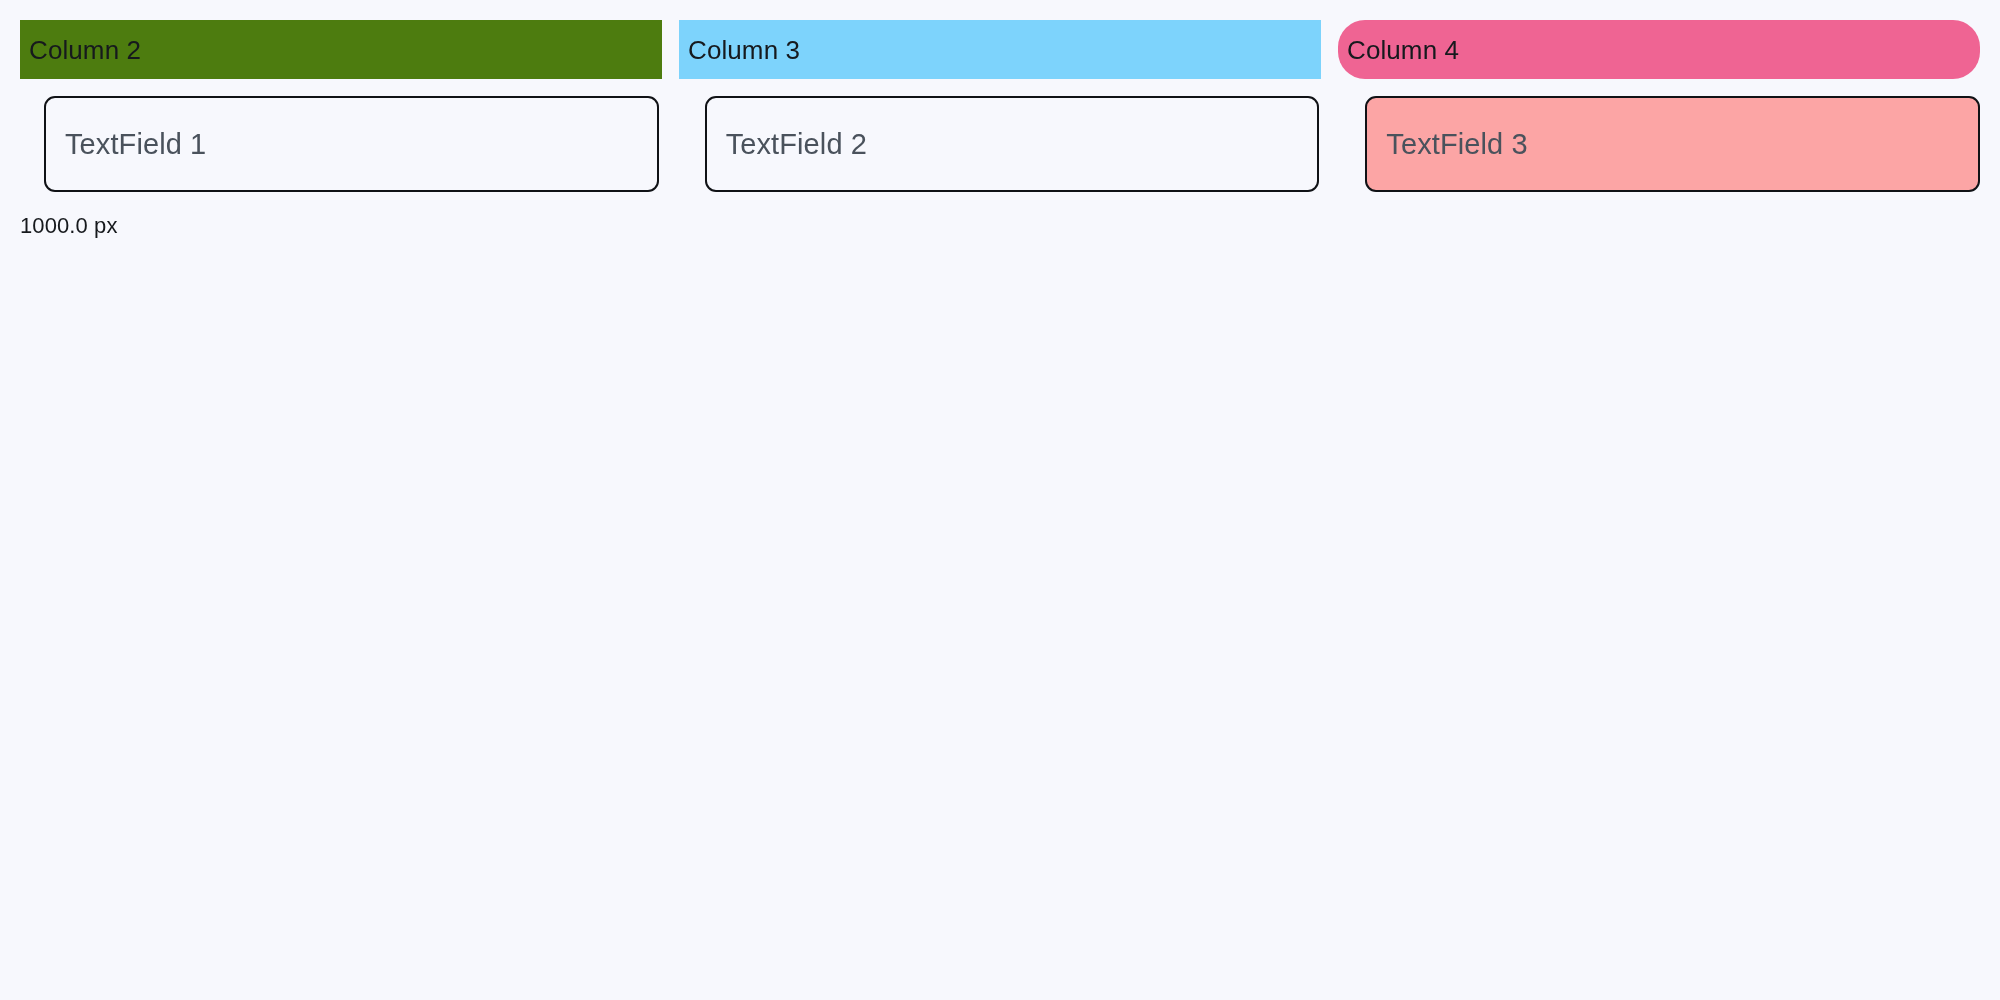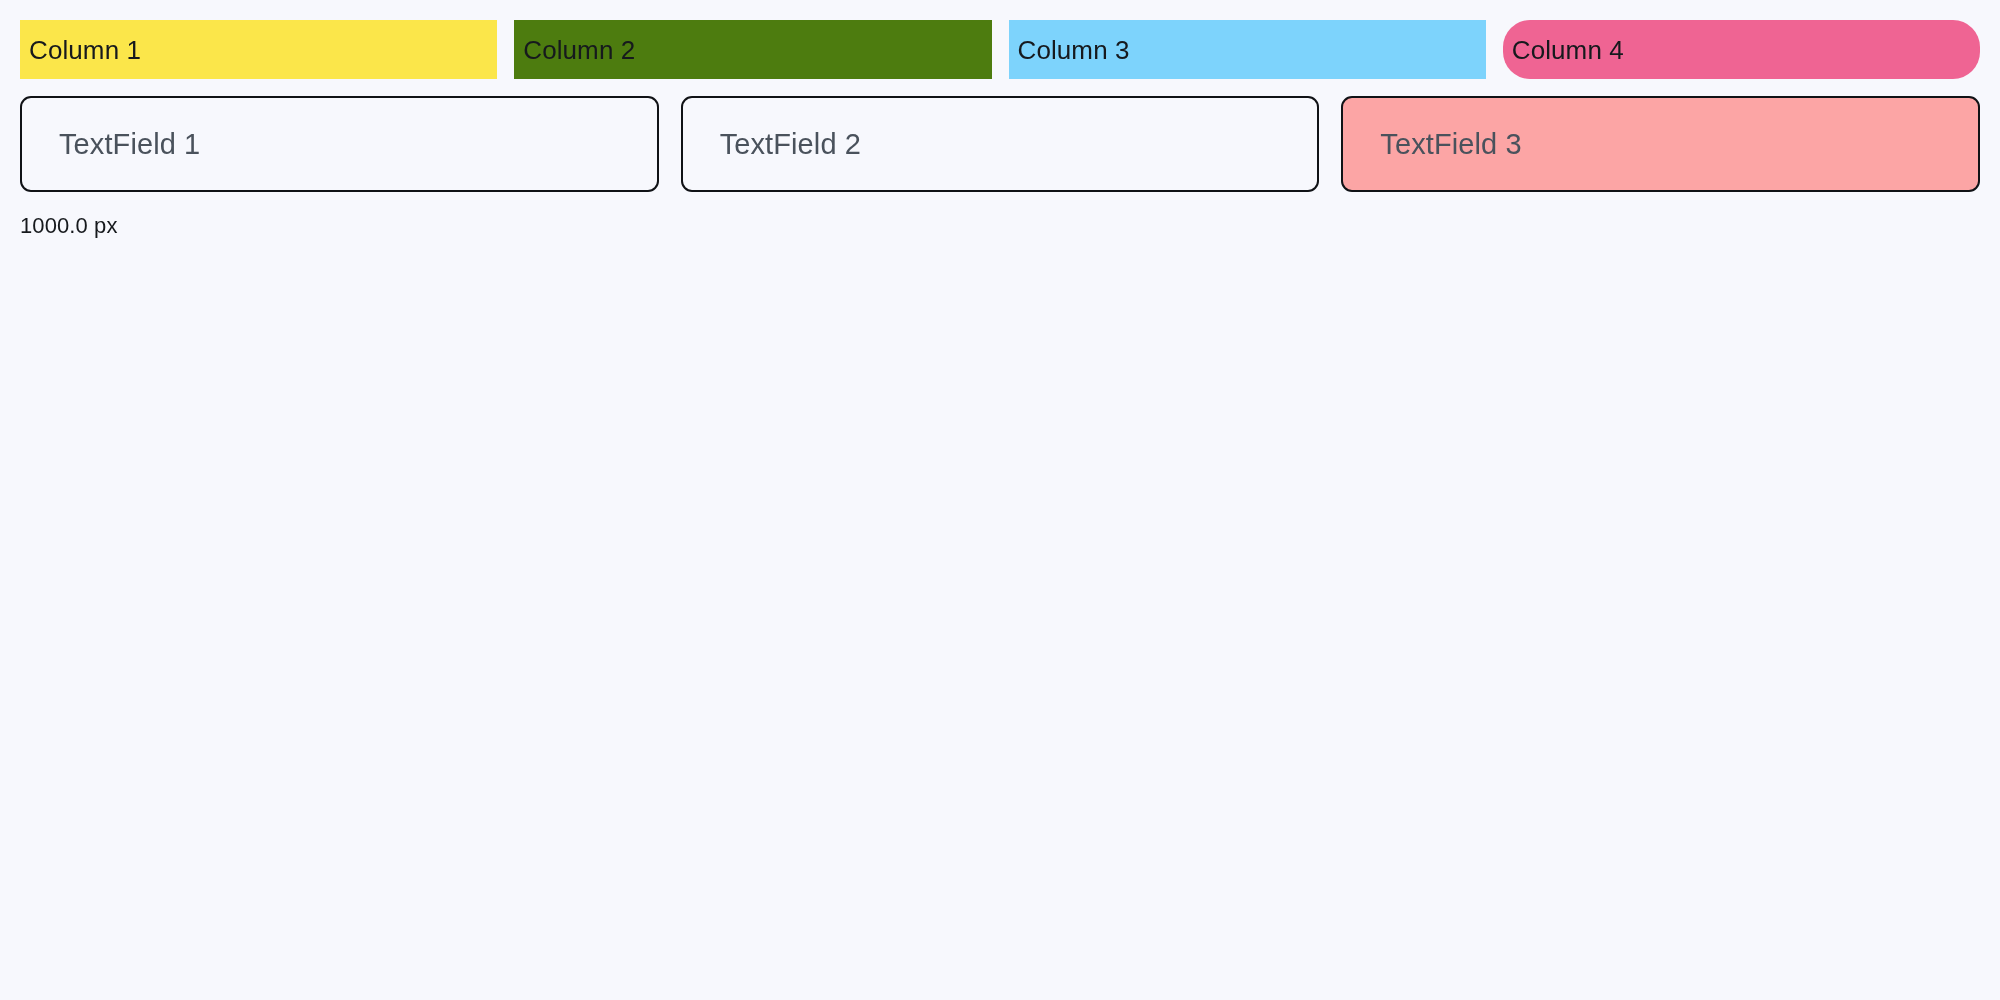--- a/index.html
+++ b/index.html
@@ -60,21 +60,22 @@
   }
 
   .textfield {
     flex: 1 1 0;
     min-width: 0;
     background: #f7f8fd;
     border: 2.5px solid #101216;
     border-radius: 11px;
     display: flex;
     align-items: center;
-    padding: 0 37px;
+    padding: 0 19px;
+    margin-left: 24px;
   }
 
   .textfield-placeholder {
     font-size: 29px;
     line-height: 34px;
     color: #4a525c;
     white-space: nowrap;
     letter-spacing: 0.1px;
     user-select: none;
   }
@@ -99,23 +100,20 @@
     flex: 1 1 auto;
   }
 </style>
 </head>
 <body style="background-color: rgb(247, 248, 253);">
 
 <div class="app-root">
 
   <div class="columns-row">
 
-    <div class="column-box" style="background-color: rgb(251, 230, 74);">
-      <span class="column-label">Column 1</span>
-    </div>
 
     <div class="column-box" style="background-color: #4d7c0f;">
       <span class="column-label">Column 2</span>
     </div>
 
     <div class="column-box" style="background-color: #7dd3fc;">
       <span class="column-label">Column 3</span>
     </div>
 
     <div class="column-box" style="background-color: rgb(239, 100, 147); border-radius: 27px;">

